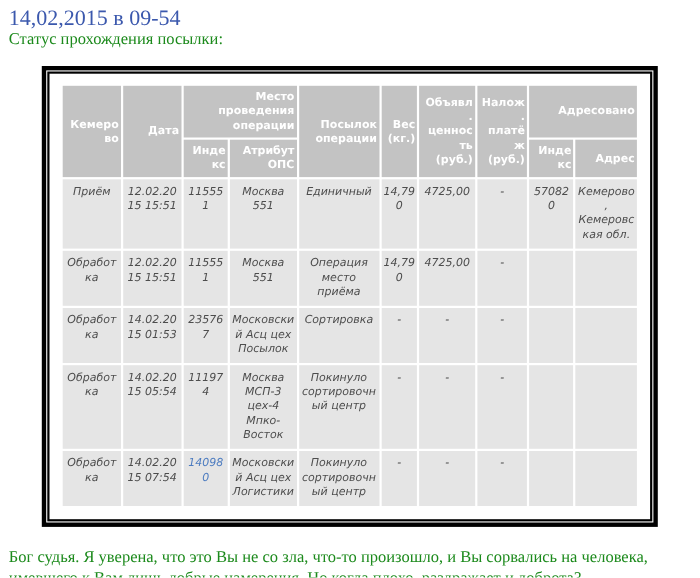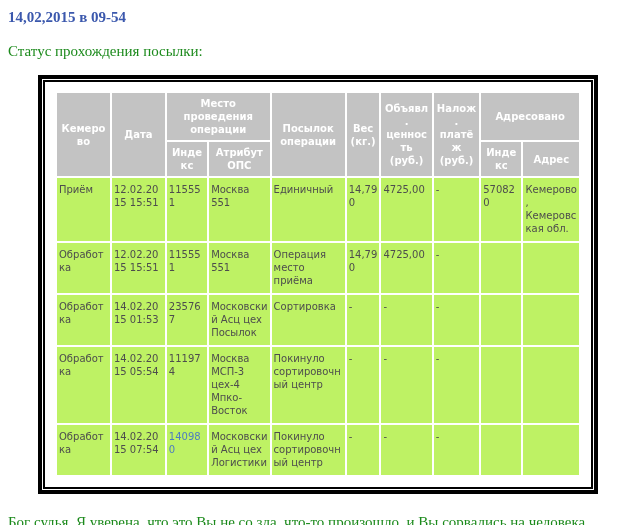--- a/index.html
+++ b/index.html
@@ -7,30 +7,30 @@
     width: 636px; height: 525px;
     font-family: "Liberation Serif", "DejaVu Serif", serif;
     font-size: 15px;
     color: #1c8a1c;
     overflow: hidden;
   }
   .page { padding: 8px 8px 0 8px; }
 
   .date-heading {
     color: #3b58ad;
-    font-weight: bold;
-    font-size: 15px;
+    font-weight: normal;
+    font-size: 20px;
     line-height: 18px;
     cursor: pointer;
   }
   .status-line {
     color: #1c8a1c;
     font-size: 15px;
     line-height: 19px;
-    margin-top: 16px;
+    margin-top: 1px;
   }
 
   
   .frame {
     margin: 14px 30px 0 30px;
     border: 4px solid #000000;
     padding: 1px;
     background: #ffffff;
   }
   .frame-inner {
@@ -45,31 +45,33 @@
     border-spacing: 2px;
     table-layout: fixed;
     font-family: "DejaVu Sans", "Liberation Sans", sans-serif;
     font-size: 10px;
     line-height: 13px;
   }
   table.tracking th {
     background: #c3c3c3;
     color: #ffffff;
     font-weight: bold;
-    text-align: center;
+    text-align: right;
     vertical-align: middle;
     padding: 4px 2px;
     word-wrap: break-word;
   }
   table.tracking td {
-    background: #bef264;
+    background: #e5e5e5;
     color: #4d4d4d;
+    text-align: center;
     vertical-align: top;
     padding: 5px 2px 6px 2px;
     word-wrap: break-word;
+    font-style: italic;
   }
   td a.idx-link { color: #4d7cc0; text-decoration: none; cursor: pointer; }
 
   col.c-op   { width: 10.5%; }
   col.c-date { width: 10.5%; }
   col.c-idx  { width: 8%; }
   col.c-name { width: 12%; }
   col.c-attr { width: 14.5%; }
   col.c-wt   { width: 6.5%; }
   col.c-decl { width: 10%; }

